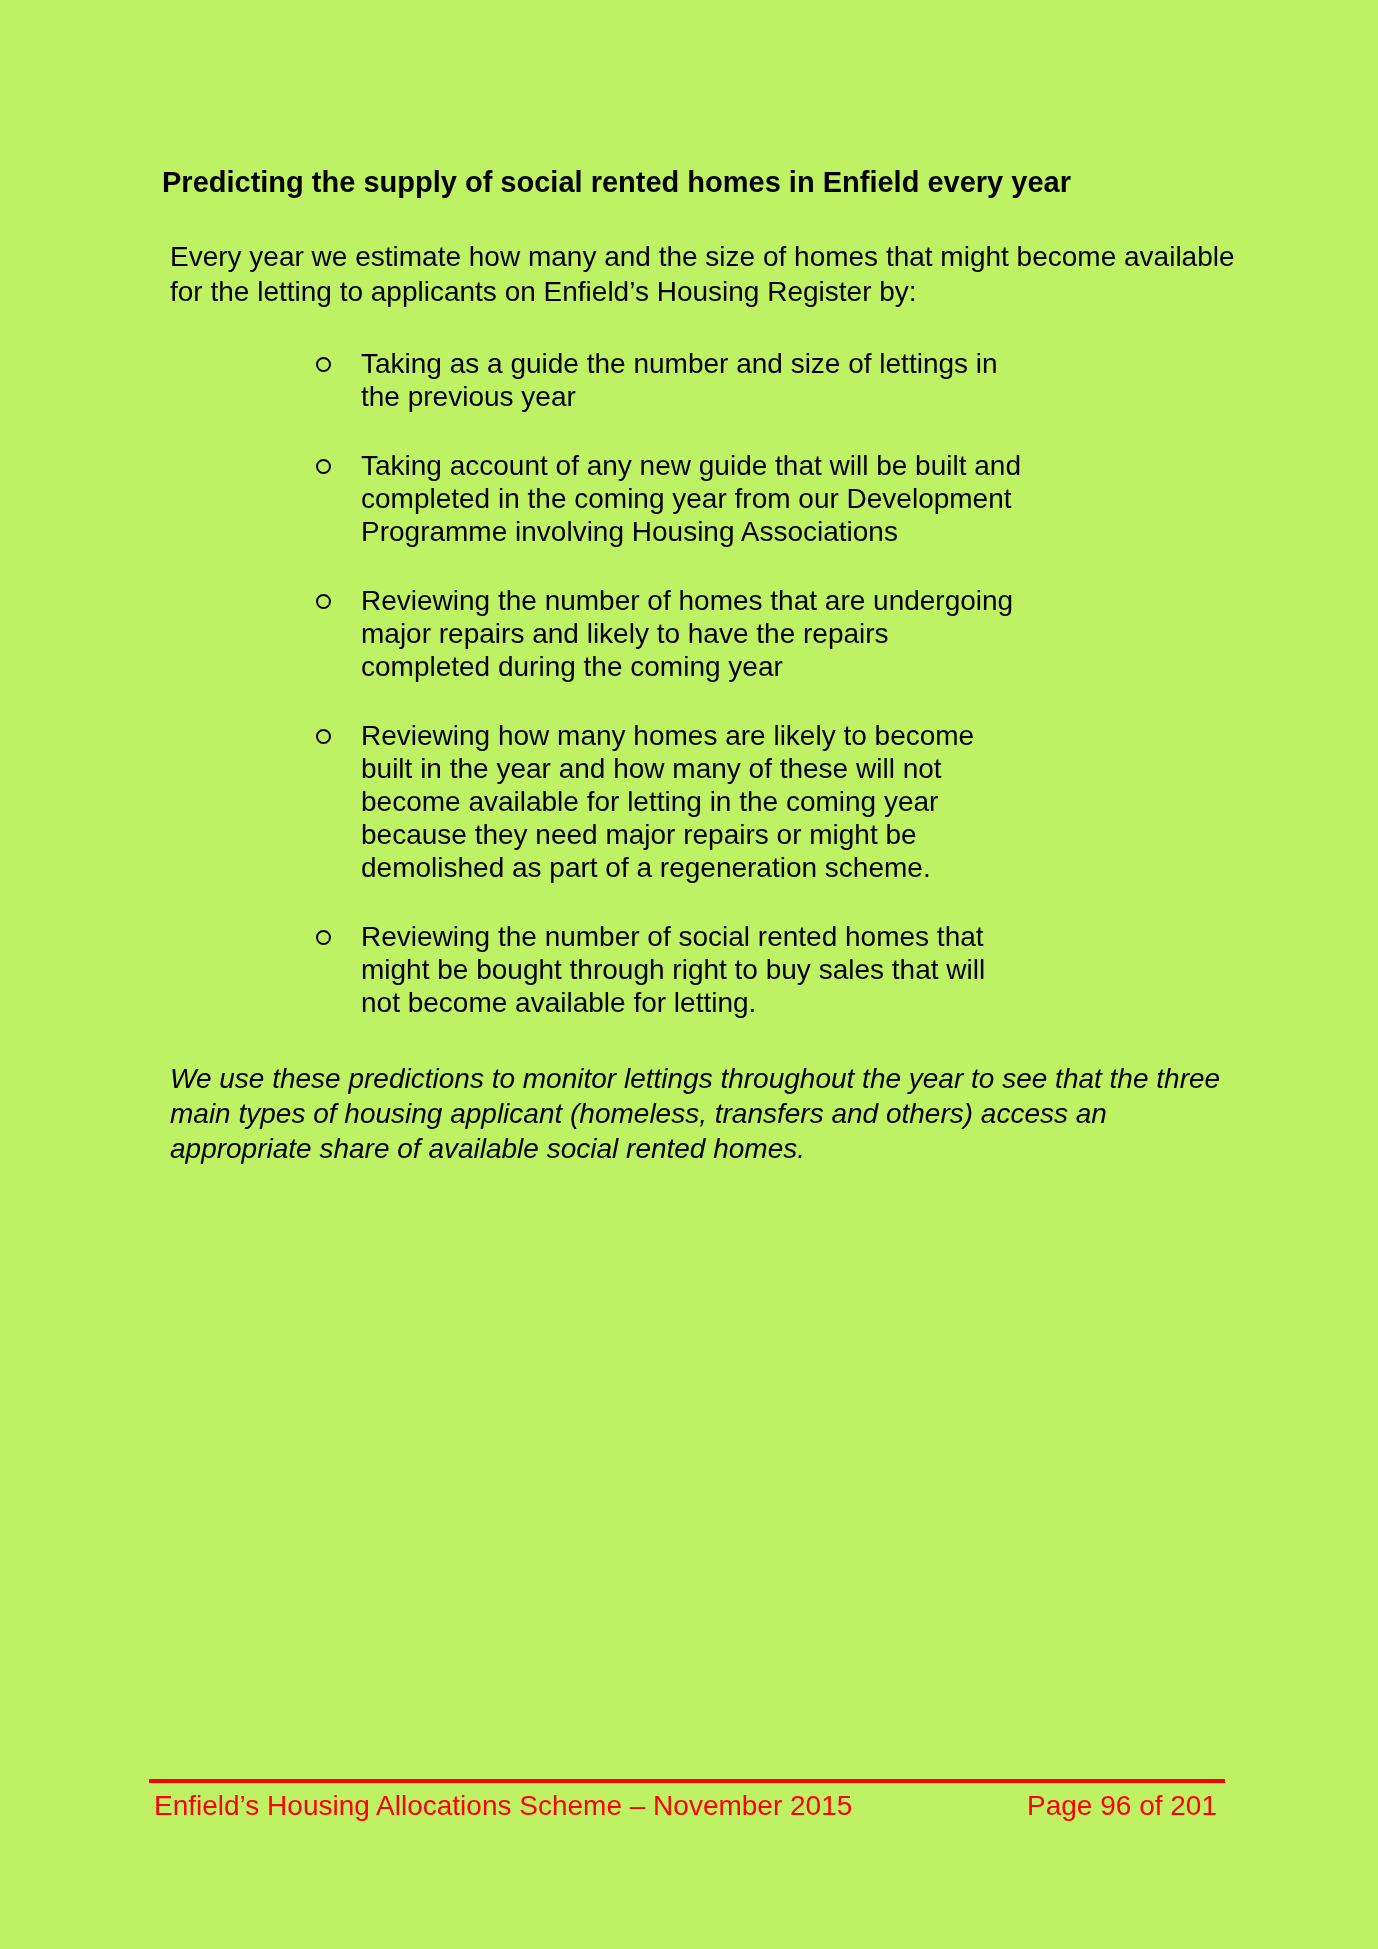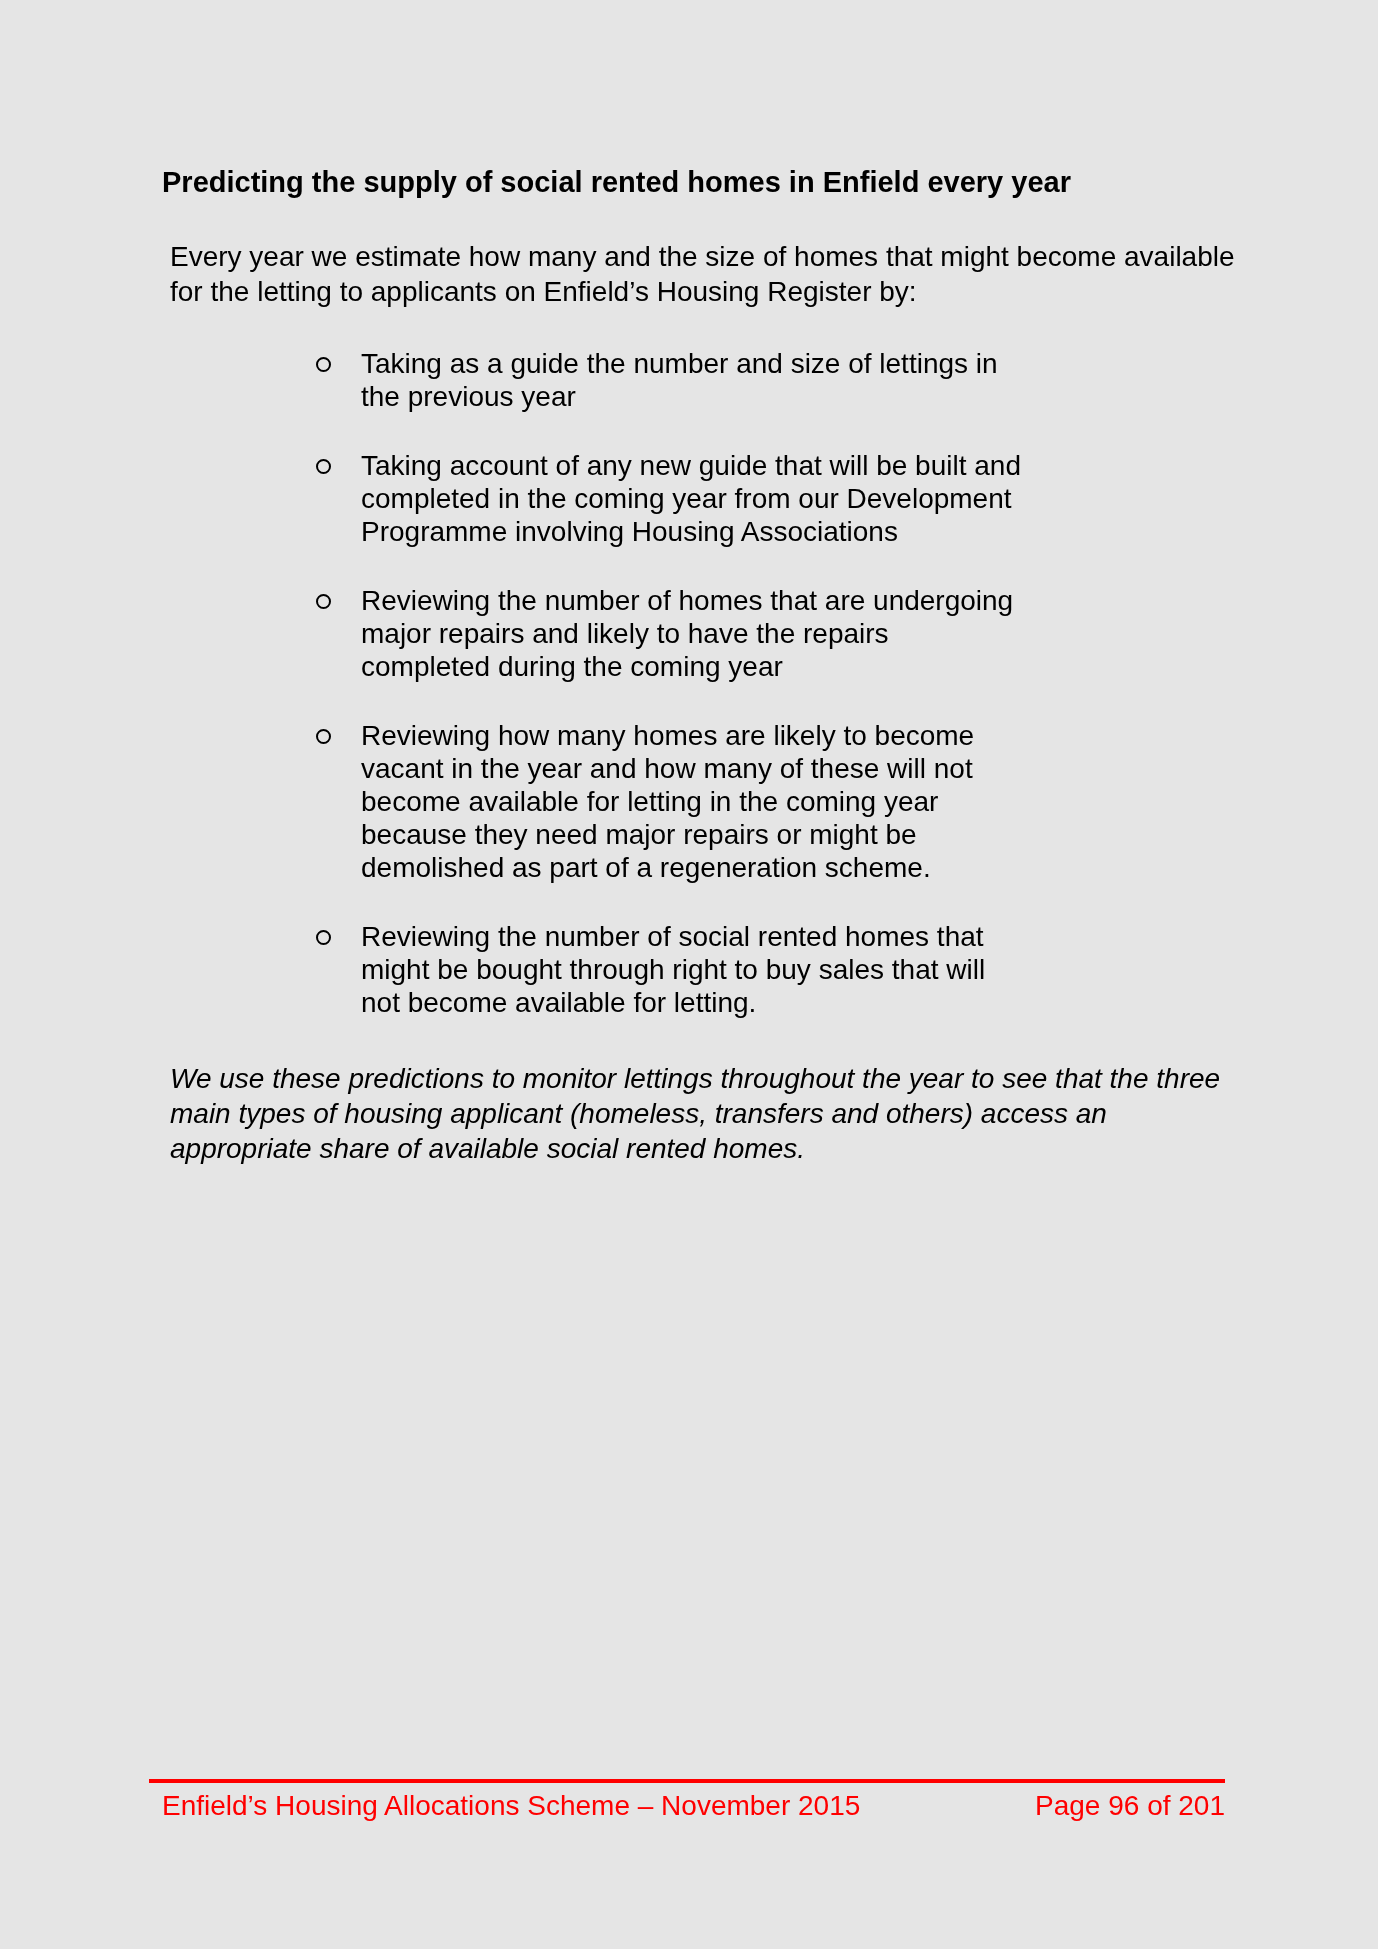--- a/index.html
+++ b/index.html
@@ -4,21 +4,21 @@
 <style>
   html, body {
     margin: 0;
     padding: 0;
     background: #ffffff;
   }
   .page {
     position: relative;
     width: 1378px;
     height: 1949px;
-    background: #e5e5e5;
+    background: #bef264;
     font-family: "Liberation Sans", sans-serif;
     color: #000000;
     overflow: hidden;
   }
   .content {
     position: absolute;
     top: 165px;
     left: 162px;
     width: 1085px;
   }
@@ -68,21 +68,21 @@
     position: absolute;
     top: 1779px;
     left: 149px;
     width: 1076px;
     height: 4px;
     background: #ff0000;
   }
   .footer-row {
     position: absolute;
     top: 1790px;
-    left: 162px;
+    left: 154px;
     width: 1063px;
     display: flex;
     justify-content: space-between;
     align-items: baseline;
     color: #ff0000;
     font-size: 28px;
     line-height: 32px;
   }
 </style>
 </head>
@@ -108,21 +108,21 @@
         <div class="bullet-text">Taking account of any new guide that will be built and completed in the coming year from our Development Programme involving Housing Associations</div>
       </div>
 
       <div class="bullet-item">
         <span class="bullet-marker"></span>
         <div class="bullet-text">Reviewing the number of homes that are undergoing major repairs and likely to have the repairs completed during the coming year</div>
       </div>
 
       <div class="bullet-item">
         <span class="bullet-marker"></span>
-        <div class="bullet-text">Reviewing how many homes are likely to become vacant in the year and how many of these will not become available for letting in the coming year because they need major repairs or might be demolished as part of a regeneration scheme.</div>
+        <div class="bullet-text">Reviewing how many homes are likely to become built in the year and how many of these will not become available for letting in the coming year because they need major repairs or might be demolished as part of a regeneration scheme.</div>
       </div>
 
       <div class="bullet-item">
         <span class="bullet-marker"></span>
         <div class="bullet-text">Reviewing the number of social rented homes that might be bought through right to buy sales that will not become available for letting.</div>
       </div>
 
     </div>
 
     <p class="doc-para closing-para">We use these predictions to monitor lettings throughout the year to see that the three main types of housing applicant (homeless, transfers and others) access an appropriate share of available social rented homes.</p>

